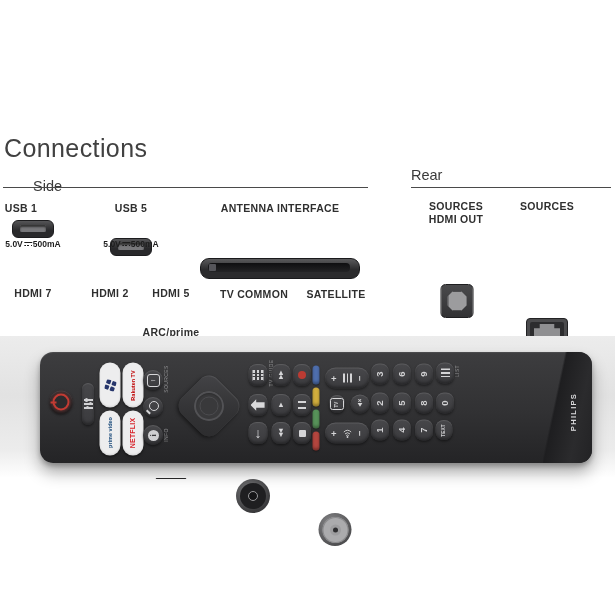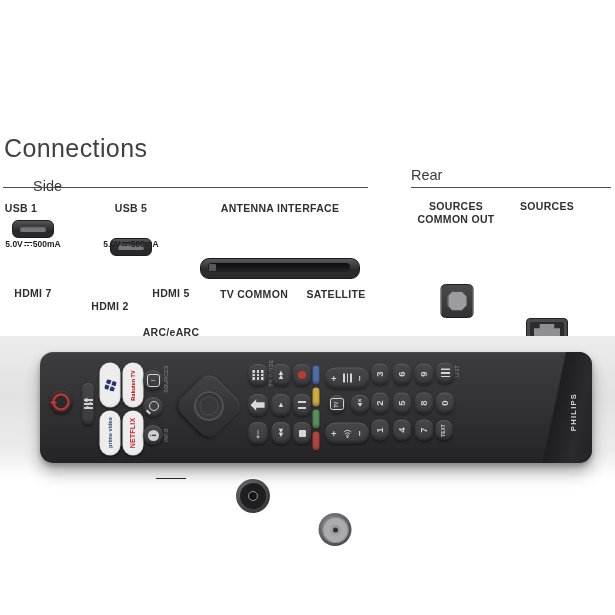--- a/index.html
+++ b/index.html
@@ -137,32 +137,32 @@
   <div class="abs cx usbport" style="left:131px;top:220px;"></div>
   <div class="abs cx spec" style="left:131px;top:239px;">
     <span>5.0V</span>
       <span class="dc"></span>
       <span>500mA</span>
   </div>
   <div class="abs plabel cx" style="left:280px;top:202px;">ANTENNA INTERFACE</div>
   <div class="abs cx cislot" style="left:280px;top:222px;"></div>
 
   <div class="abs plabel cx" style="left:456px;top:200px;">SOURCES</div>
-  <div class="abs plabel cx" style="left:456px;top:213px;">COMMON OUT</div>
+  <div class="abs plabel cx" style="left:456px;top:213px;">HDMI OUT</div>
   <div class="abs cx optport" style="left:457px;top:227px;"></div>
   <div class="abs plabel cx" style="left:547px;top:200px;">SOURCES</div>
   <div class="abs cx rjport" style="left:547px;top:227px;"></div>
 
   <div class="abs plabel cx" style="left:33px;top:287px;">HDMI 7</div>
   <div class="abs cx hdmiport" style="left:33px;top:305px;"></div>
-  <div class="abs plabel cx" style="left:110px;top:300px;">HDMI 2</div>
+  <div class="abs plabel cx" style="left:110px;top:287px;">HDMI 2</div>
   <div class="abs cx hdmiport" style="left:110px;top:305px;"></div>
   <div class="abs plabel cx" style="left:171px;top:287px;">HDMI 5</div>
   <div class="abs cx hdmiport" style="left:171px;top:305px;"></div>
-  <div class="abs plabel cx" style="left:171px;top:326px;">ARC/eARC</div>
+  <div class="abs plabel cx" style="left:171px;top:326px;">ARC/prime</div>
   <div class="abs plabel cx" style="left:254px;top:288px;">TV COMMON</div>
   <div class="abs cx antport" style="left:253px;top:305px;"></div>
   <div class="abs plabel cx" style="left:336px;top:288px;">SATELLITE</div>
   <div class="abs cx satport" style="left:335px;top:305px;"></div>
 
   <div class="band"></div>
 
   <div class="remote">
 
     <div class="rbtn round" style="left:21px;top:50px;width:23px;height:23px;background:#2b2b2d;">

